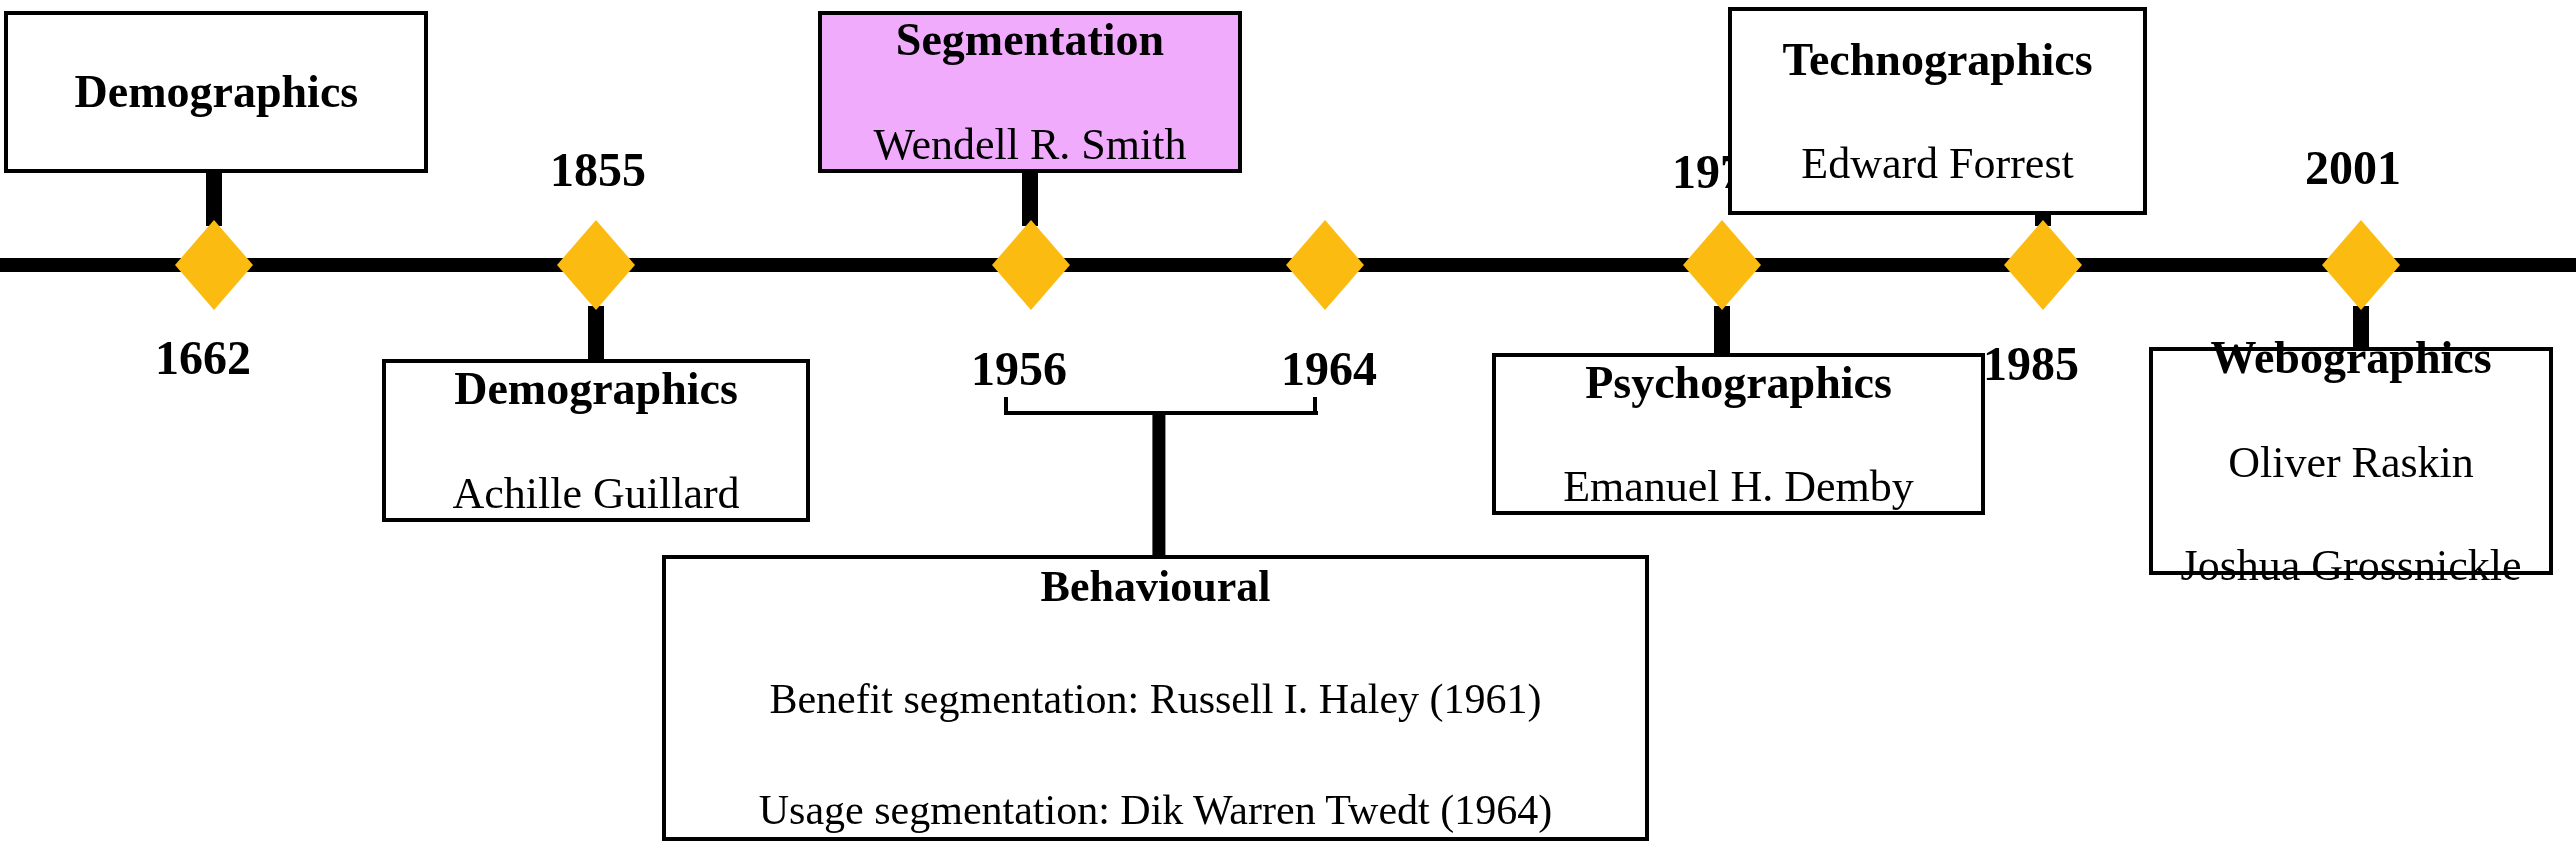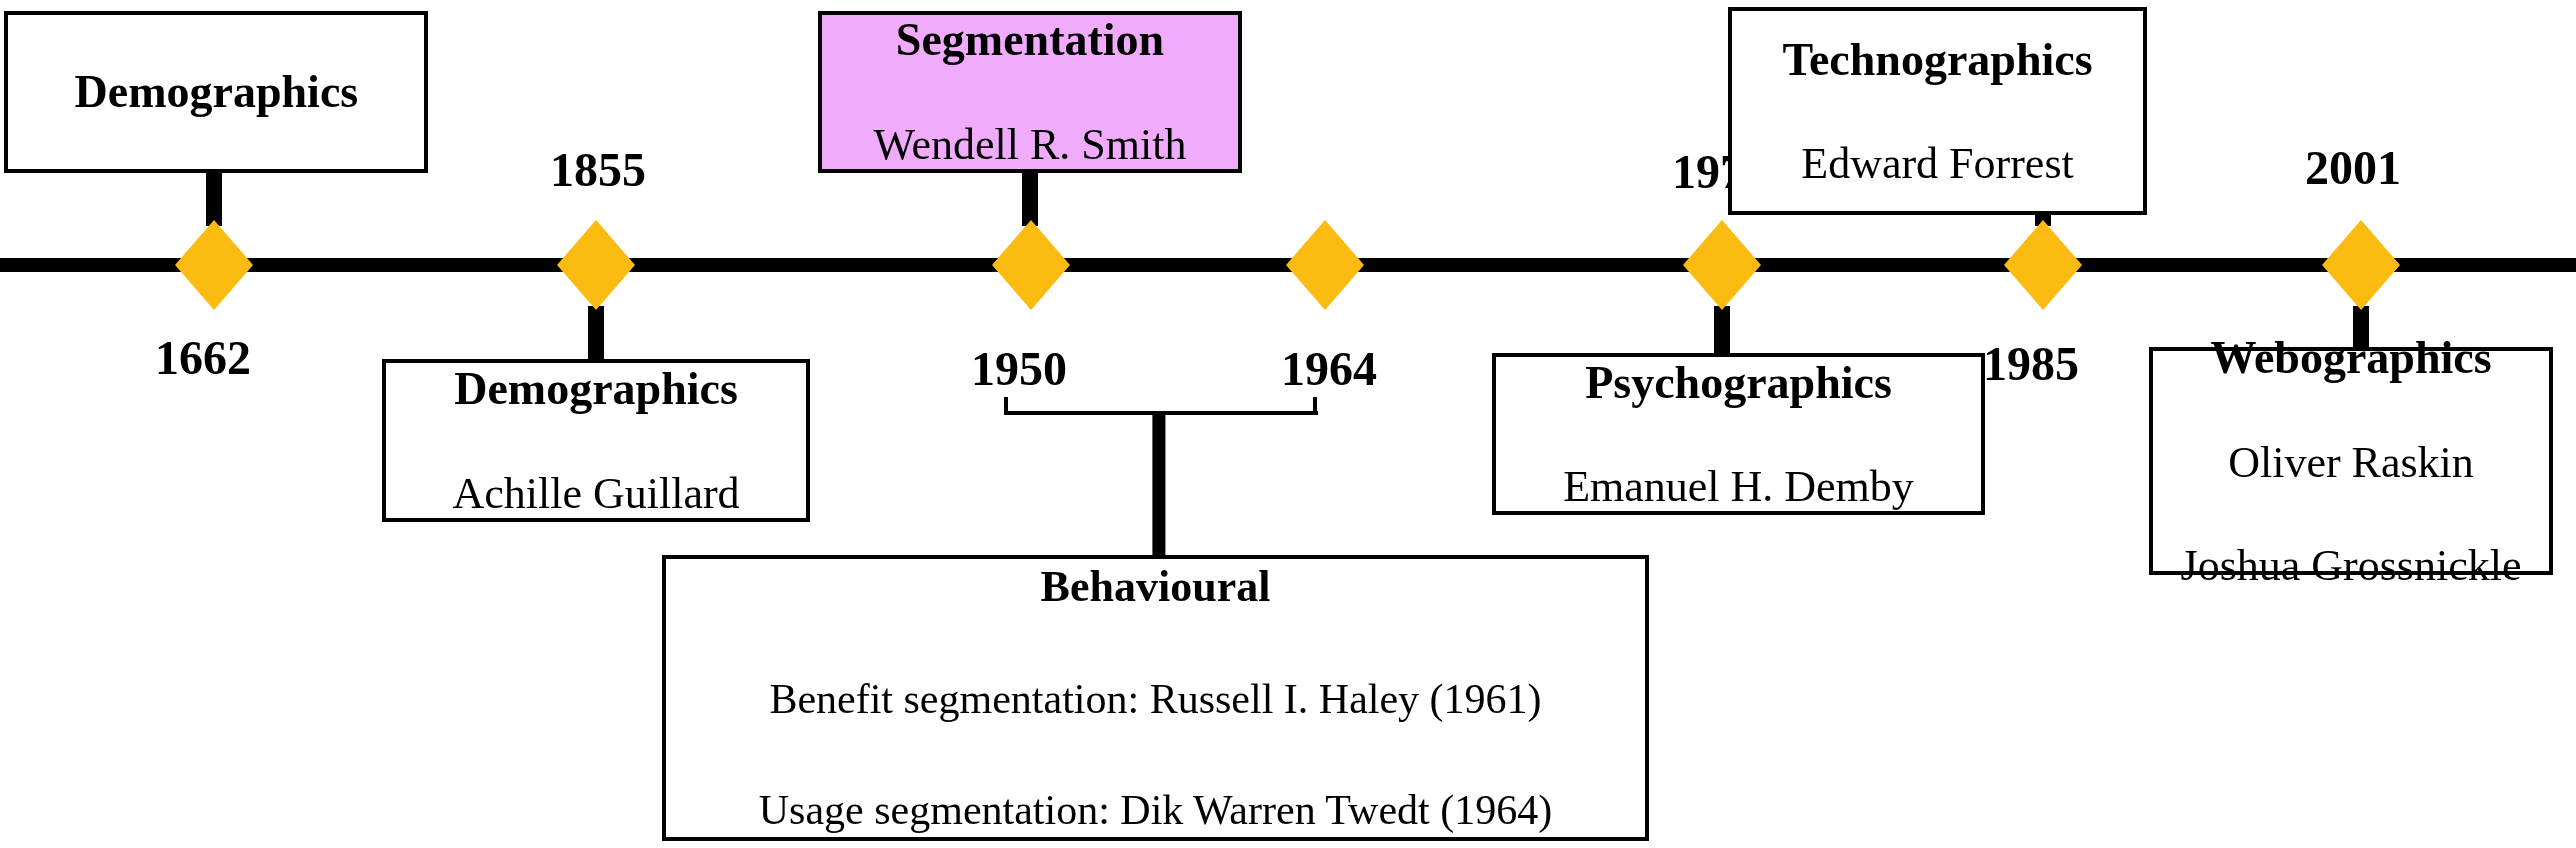--- a/index.html
+++ b/index.html
@@ -67,21 +67,21 @@
   <div class="stem" style="left:596px;top:306px;height:57px"></div>
   <div class="diamond" style="left:596px;top:265px"></div>
   <div class="year" style="left:598px;top:170px">1855</div>
   <div class="box" style="left:382px;top:359px;width:428px;height:163px">
     <div class="box-title">Demographics</div>
     <div class="box-line">Achille Guillard</div>
   </div>
 
   <div class="stem" style="left:1030px;top:171px;height:55px"></div>
   <div class="diamond" style="left:1031px;top:265px"></div>
-  <div class="year" style="left:1019px;top:369px">1950</div>
+  <div class="year" style="left:1019px;top:369px">1956</div>
   <div class="box highlight" style="left:818px;top:10.6px;width:424px;height:162px">
     <div class="box-title">Segmentation</div>
     <div class="box-line">Wendell R. Smith</div>
   </div>
 
   <div class="diamond" style="left:1325px;top:265px"></div>
   <div class="year" style="left:1329px;top:369px">1964</div>
 
   <div class="bracket-tick" style="left:1004px;top:397px;height:17.7px"></div>
   <div class="bracket-h" style="left:1004px;top:411px;width:314px"></div>

